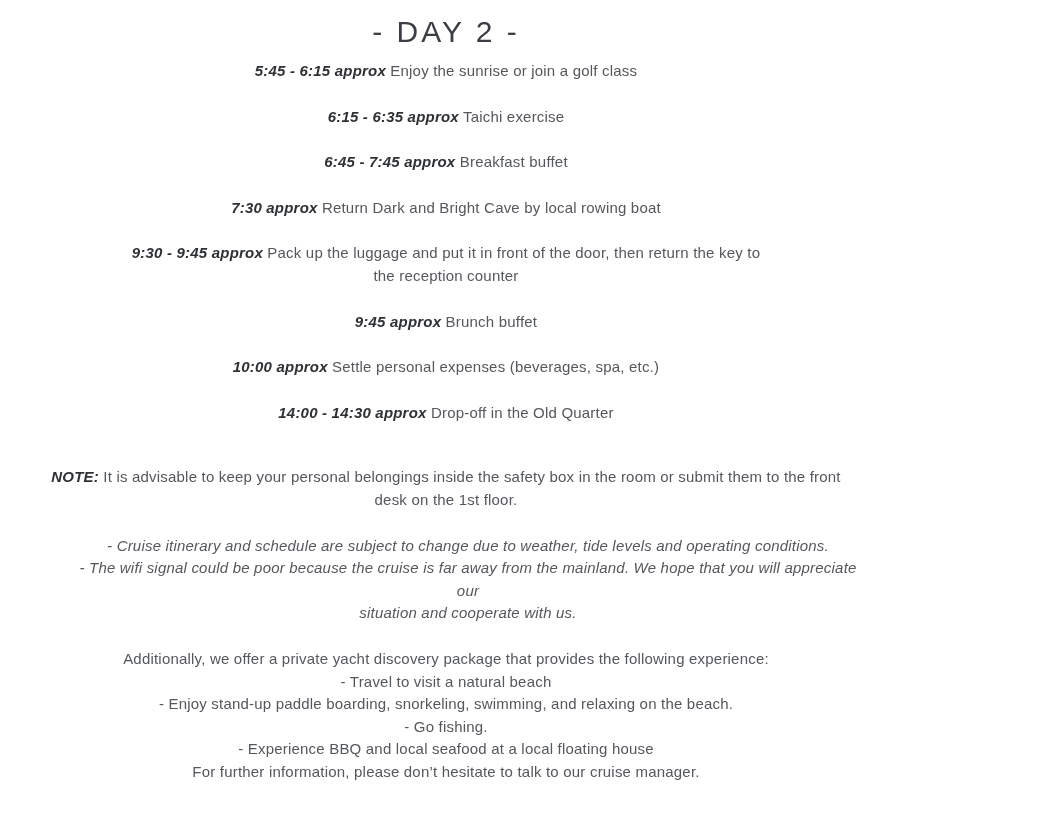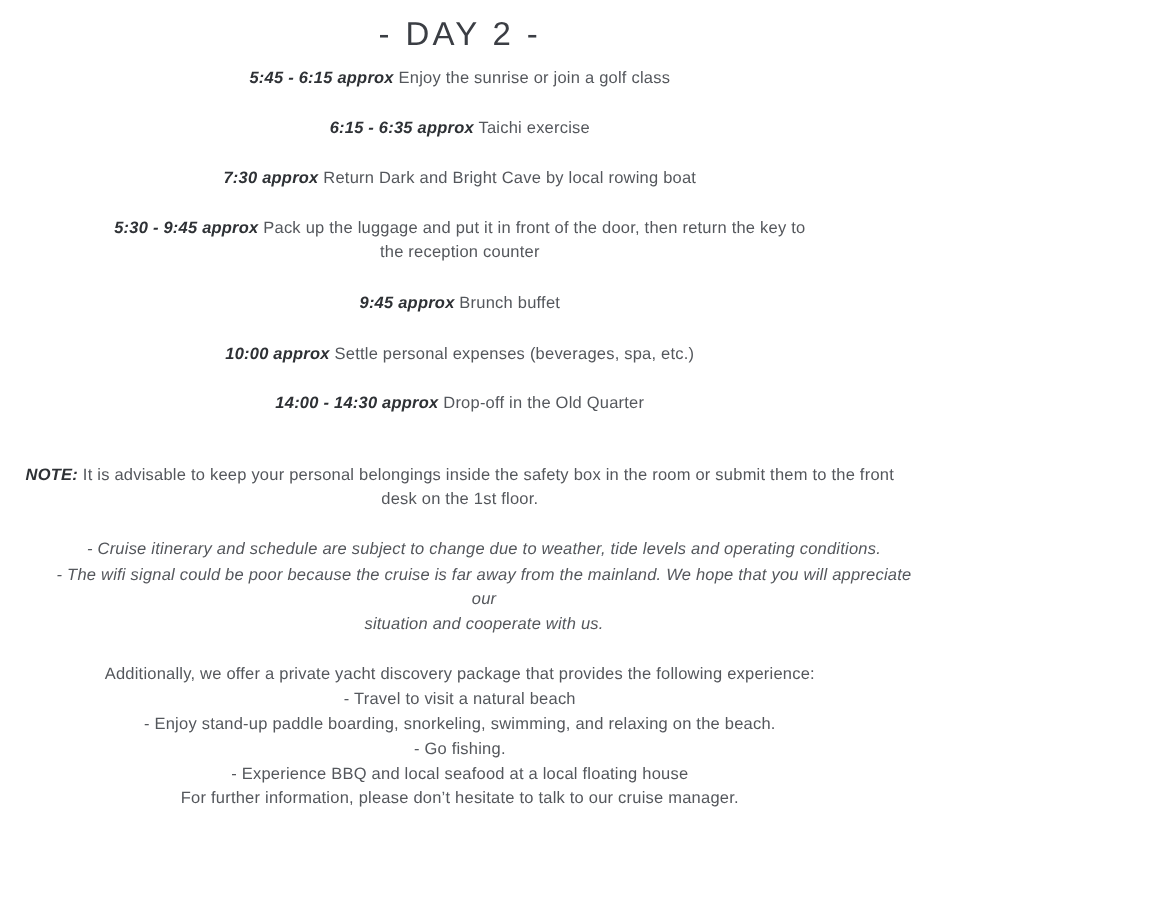--- a/index.html
+++ b/index.html
@@ -11,20 +11,21 @@
     width: 852px;
     min-height: 836px;
     box-sizing: border-box;
     padding: 10px 16px 0 0;
     font-family: "Liberation Sans", sans-serif;
     font-size: 15px;
     line-height: 22.6px;
     letter-spacing: 0.2px;
     color: #54575c;
     text-align: center;
+    margin-left: 28px;
   }
   .doc-title {
     font-size: 30px;
     line-height: 44px;
     font-weight: 400;
     letter-spacing: 3px;
     color: #3b3e44;
     margin: 0 0 6px 0;
   }
   p {
@@ -43,22 +44,23 @@
 </head>
 <body>
 
 <div class="doc">
 
   <h1 class="doc-title">- DAY 2 -</h1>
 
   <div>
     <p class="entry"><strong>5:45 - 6:15 approx</strong> <span>Enjoy the sunrise or join a golf class</span></p>
     <p class="entry"><strong>6:15 - 6:35 approx</strong> <span>Taichi exercise</span></p>
+    <p class="entry"><strong>6:45 - 7:45 approx</strong> <span>Breakfast buffet</span></p>
     <p class="entry"><strong>7:30 approx</strong> <span>Return Dark and Bright Cave by local rowing boat</span></p>
-    <p class="entry"><strong>5:30 - 9:45 approx</strong> <span>Pack up the luggage and put it in front of the door, then return the key to
+    <p class="entry"><strong>9:30 - 9:45 approx</strong> <span>Pack up the luggage and put it in front of the door, then return the key to
 the reception counter</span></p>
     <p class="entry"><strong>9:45 approx</strong> <span>Brunch buffet</span></p>
     <p class="entry"><strong>10:00 approx</strong> <span>Settle personal expenses (beverages, spa, etc.)</span></p>
     <p class="entry"><strong>14:00 - 14:30 approx</strong> <span>Drop-off in the Old Quarter</span></p>
   </div>
 
   <p class="note-para"><strong>NOTE:</strong> <span>It is advisable to keep your personal belongings inside the safety box in the room or submit them to the front
 desk on the 1st floor.</span></p>
 
   <p class="disclaimer-para">- Cruise itinerary and schedule are subject to change due to weather, tide levels and operating conditions.

